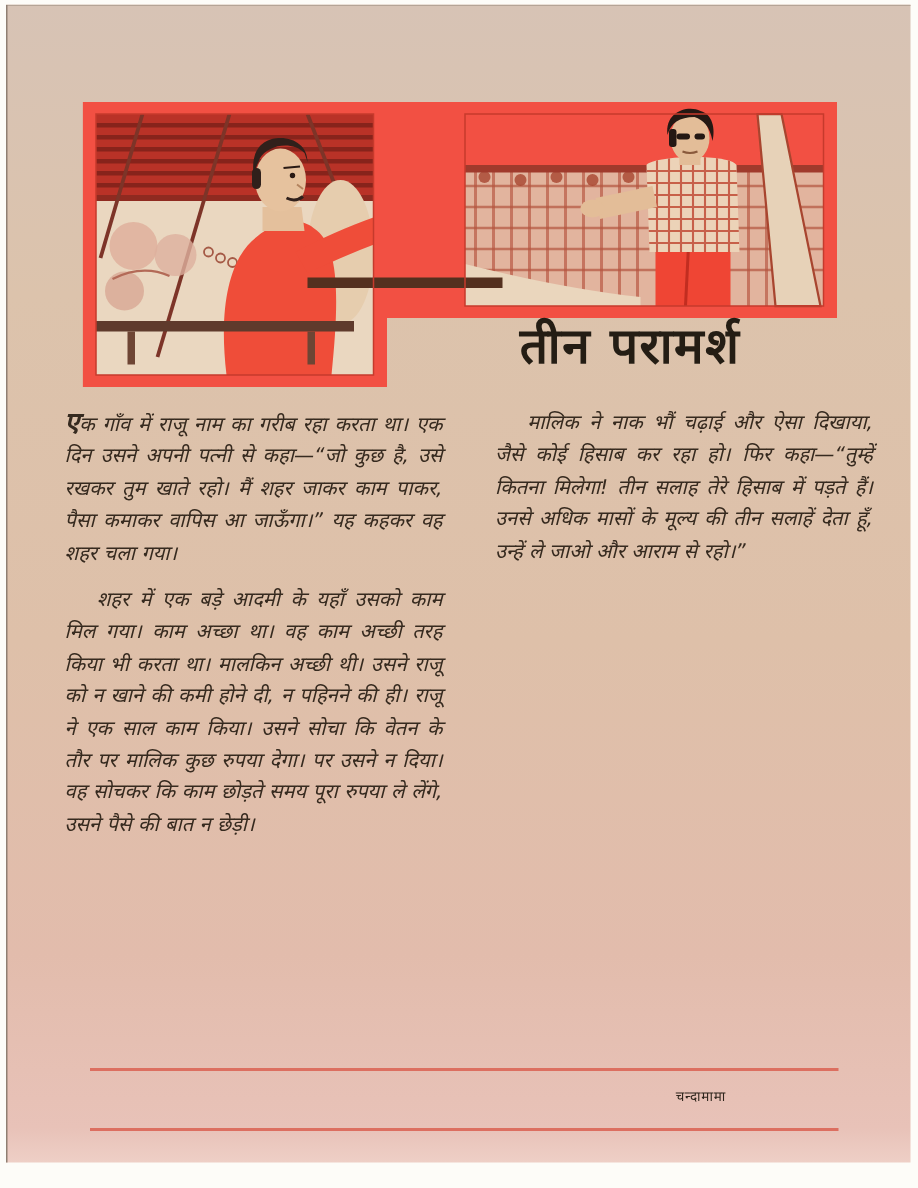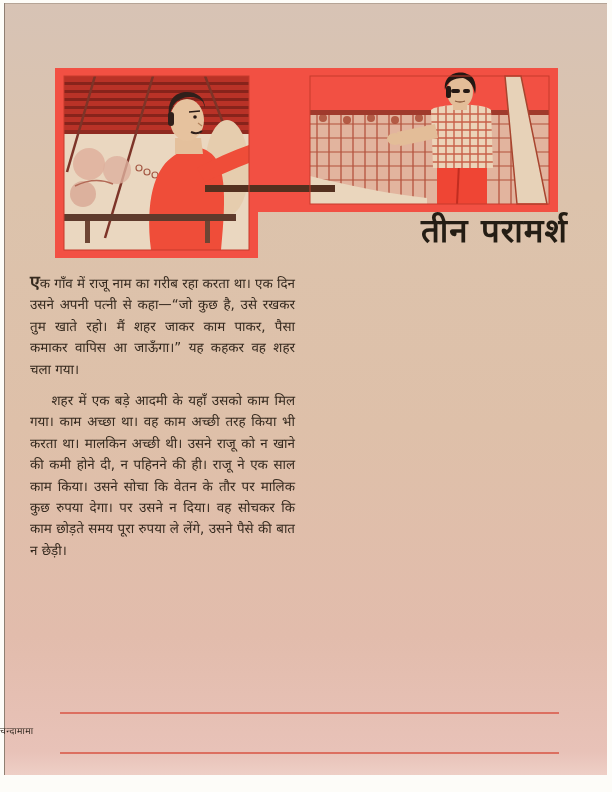--- a/index.html
+++ b/index.html
@@ -4,34 +4,34 @@
 <style>
   html,body{margin:0;padding:0;background:#ffffff;}
   .page{position:relative;width:612px;height:792px;background:#fdfcf8;overflow:hidden;
         font-family:"DejaVu Sans","Liberation Sans",sans-serif;}
   .paper{position:absolute;left:4px;top:3px;width:603px;height:772px;
          background:linear-gradient(180deg,#d7c3b5 0%,#dcc3ac 25%,#dec0a9 55%,#e2bcac 82%,#e8c2b8 97%,#eecfc6 100%);
          box-shadow:inset 1px 0 0 #8f7f72, inset 0 1px 0 #b5a496;}
   
   .illo{position:absolute;left:55px;top:68px;width:503px;height:190px;}
   
-  .title{position:absolute;left:272px;top:207px;width:296px;text-align:right;
+  .title{position:absolute;left:272px;top:207px;width:296px;text-align:center;
          font-size:33px;font-weight:bold;color:#241d14;letter-spacing:1px;white-space:nowrap;}
   
   .cols{position:absolute;left:30px;top:272px;width:552px;display:flex;gap:22px;}
   .col{width:265px;font-size:13.4px;line-height:21.4px;color:#362a1f;text-align:justify;}
-  .col p{margin:0 0 10px 0;text-indent:1.6em;}
+  .col p{margin:0 0 10px 13px;text-indent:1.6em;font-style:italic;}
   .col p.first{text-indent:0;}
   .col.right p{margin-bottom:13px;}
   .lead{font-weight:bold;font-size:1.32em;}
   
   .rule{position:absolute;left:60px;width:499px;height:2px;background:#dc6f60;}
   .rule.top{top:712px;}
   .rule.bottom{top:752px;}
-  .footer-text{position:absolute;left:0;top:724px;width:484px;text-align:left;
+  .footer-text{position:absolute;left:0;top:724px;width:484px;text-align:right;
                font-size:9px;color:#2e251c;letter-spacing:.5px;}
 </style>
 </head>
 <body>
 
 <div class="page">
   <div class="paper"></div>
 
   <div class="illo">
     <svg width="503" height="190" viewBox="0 0 503 190">
@@ -190,19 +190,20 @@
   </div>
 
   <div class="title">तीन परामर्श</div>
 
   <div class="cols">
     <div class="col left">
       <p class="first"><span class="lead">ए</span><span>क गाँव में राजू नाम का गरीब रहा करता था। एक दिन उसने अपनी पत्नी से कहा—“जो कुछ है, उसे रखकर तुम खाते रहो। मैं शहर जाकर काम पाकर, पैसा कमाकर वापिस आ जाऊँगा।” यह कहकर वह शहर चला गया।</span></p>
       <p>शहर में एक बड़े आदमी के यहाँ उसको काम मिल गया। काम अच्छा था। वह काम अच्छी तरह किया भी करता था। मालकिन अच्छी थी। उसने राजू को न खाने की कमी होने दी, न पहिनने की ही। राजू ने एक साल काम किया। उसने सोचा कि वेतन के तौर पर मालिक कुछ रुपया देगा। पर उसने न दिया। वह सोचकर कि काम छोड़ते समय पूरा रुपया ले लेंगे, उसने पैसे की बात न छेड़ी।</p>
     </div>
     <div class="col right">
+      <p>मालिक ने नाक भौं चढ़ाई और ऐसा दिखाया, जैसे कोई हिसाब कर रहा हो। फिर कहा—“तुम्हें कितना मिलेगा! तीन सलाह तेरे हिसाब में पड़ते हैं। उनसे अधिक मासों के मूल्य की तीन सलाहें देता हूँ, उन्हें ले जाओ और आराम से रहो।”</p>
     </div>
   </div>
 
   <div class="rule top"></div>
   <div class="footer-text">चन्दामामा</div>
   <div class="rule bottom"></div>
 </div>
 
 </body></html>

